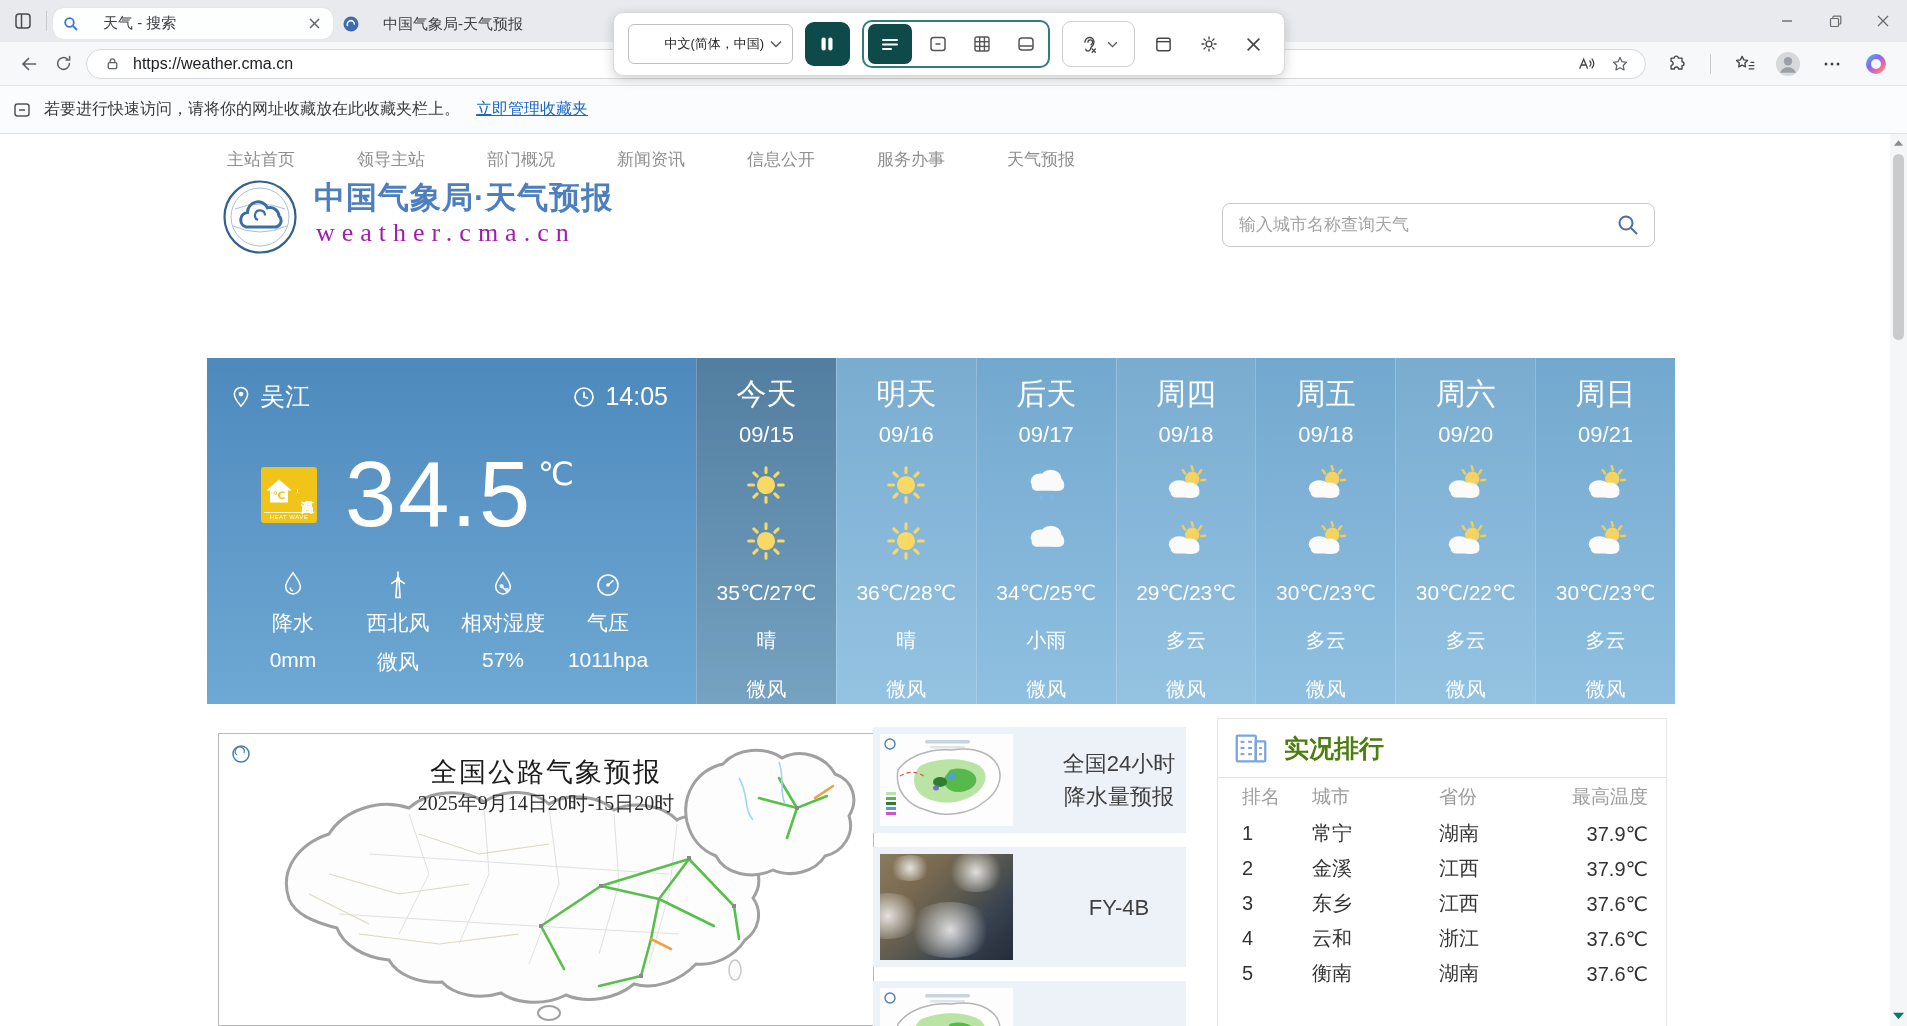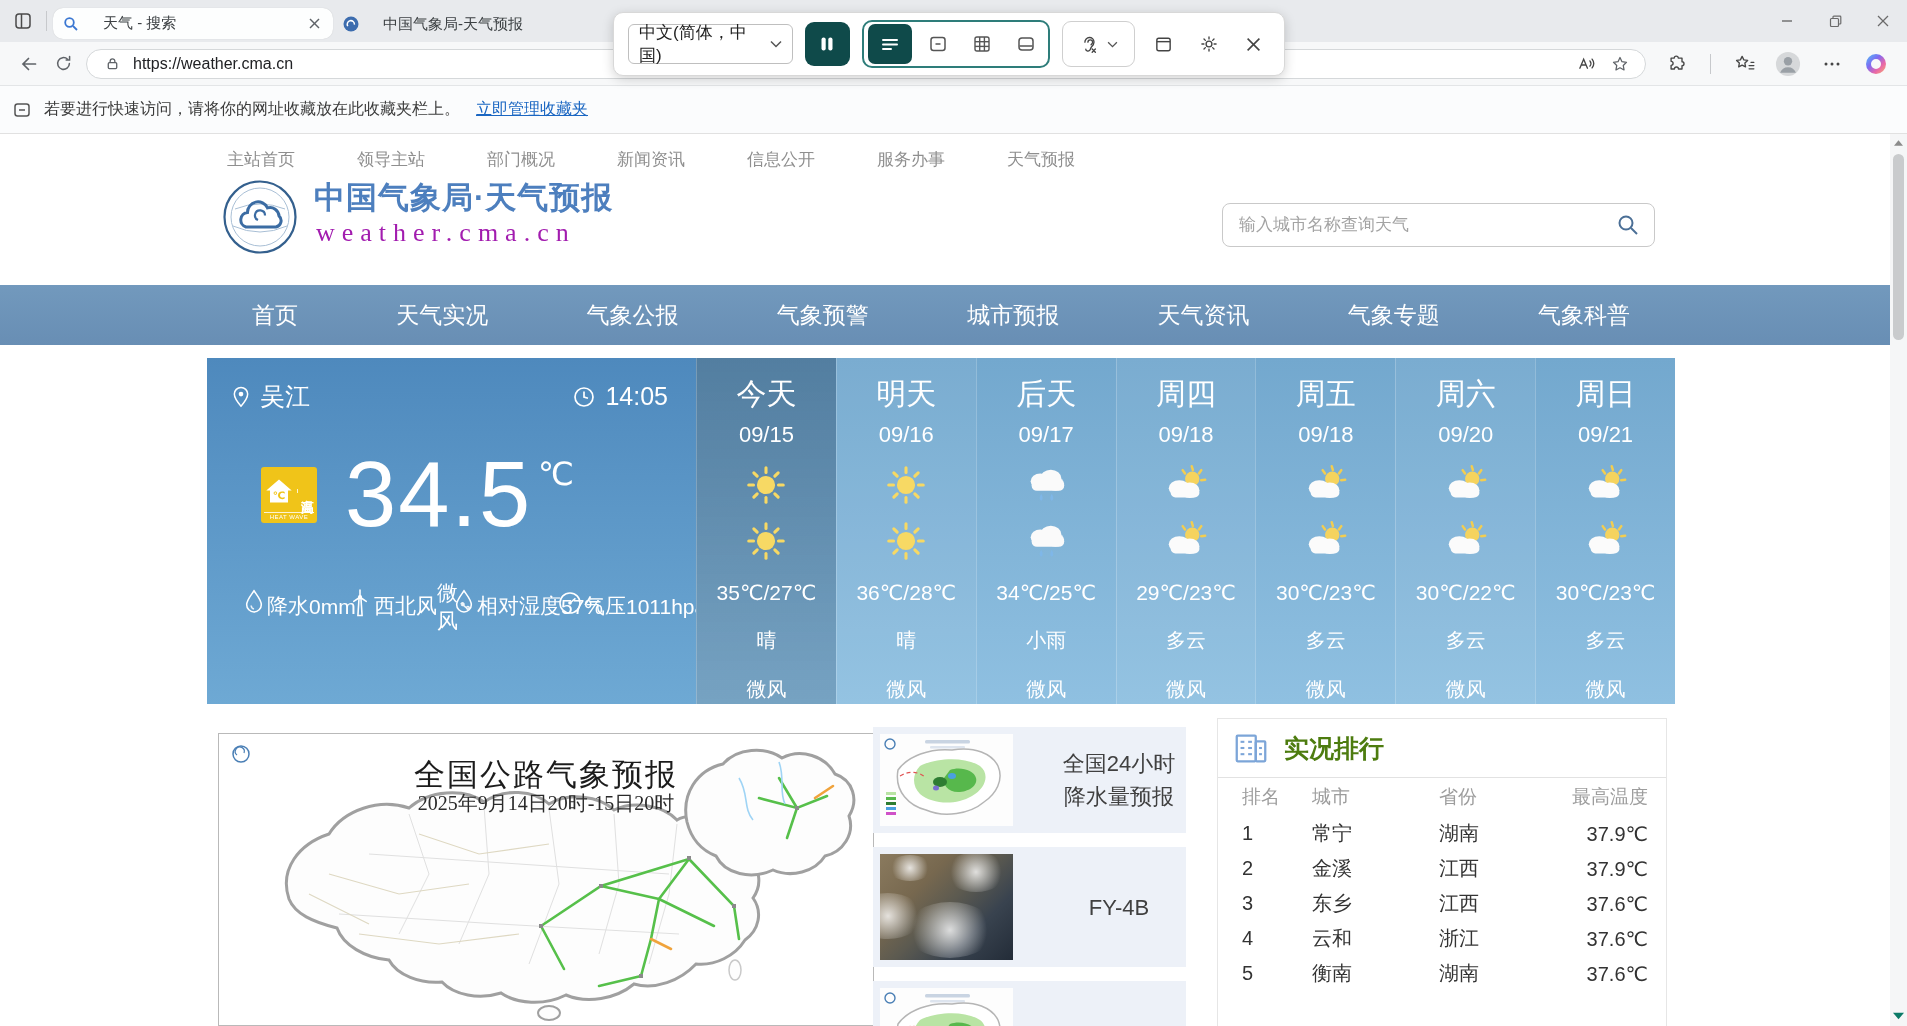--- a/index.html
+++ b/index.html
@@ -22,21 +22,21 @@
   .toolbar{position:absolute;left:0;top:42px;width:100%;height:44px;background:#f7f8f9;border-bottom:1px solid #e3e5e7;display:flex;align-items:center;padding:0 12px;box-sizing:border-box;}
   .nav-ic{width:34px;height:34px;display:flex;align-items:center;justify-content:center;border-radius:6px;flex:none;}
   .url-pill{flex:none;width:1560px;height:30px;margin-left:6px;border:1px solid #d5d8da;background:#fff;border-radius:15px;display:flex;align-items:center;padding:0 12px;box-sizing:border-box;gap:8px;}
   .url-text{font-size:16px;color:#202124;flex:1;}
   .pill-ic{width:26px;height:26px;display:flex;align-items:center;justify-content:center;flex:none;}
   .tb-right{display:flex;align-items:center;gap:10px;margin-left:14px;}
 
   
   .reader{position:absolute;left:613px;top:12px;width:672px;height:64px;background:#fff;border:1px solid #d8d8d8;border-radius:10px;
     box-shadow:0 3px 12px rgba(0,0,0,.18);display:flex;align-items:center;padding:0 14px;box-sizing:border-box;gap:12px;z-index:60;}
-  .lang-select{width:170px;height:40px;border:1px solid #bfbfbf;border-radius:6px;display:flex;align-items:center;padding:0 10px;box-sizing:border-box;font-size:17px;color:#1f1f1f;gap:6px;}
+  .lang-select{width:170px;height:40px;border:1px solid #bfbfbf;border-radius:6px;display:flex;align-items:center;padding:0 10px;box-sizing:border-box;font-size:13px;color:#1f1f1f;gap:6px;text-align:right;}
   .lang-select span{flex:1;}
   .btn-teal{width:46px;height:44px;background:#0f4a4a;border-radius:9px;display:flex;align-items:center;justify-content:center;}
   .seg-group{height:48px;border:2px solid #2e7d7a;border-radius:10px;display:flex;align-items:center;padding:0 4px;gap:8px;box-sizing:border-box;}
   .seg-btn{width:36px;height:36px;border-radius:7px;display:flex;align-items:center;justify-content:center;}
   .seg-btn.active{width:44px;height:40px;background:#0f4a4a;}
   .voice-btn{width:74px;height:44px;border:1px solid #cfcfcf;border-radius:9px;display:flex;align-items:center;justify-content:center;gap:8px;}
   .plain-ic{width:34px;height:34px;display:flex;align-items:center;justify-content:center;border-radius:6px;}
 
   
   .favbar{position:absolute;left:0;top:86px;width:100%;height:48px;background:#fbfcfd;border-bottom:1px solid #e1e1e1;display:flex;align-items:center;padding-left:12px;box-sizing:border-box;gap:12px;}
@@ -65,40 +65,40 @@
   .cw-top{display:flex;justify-content:space-between;align-items:center;padding:22px 28px 0 24px;}
   .cw-city,.cw-time{display:flex;align-items:center;gap:9px;font-size:25px;}
   .cw-main{display:flex;align-items:flex-start;margin:38px 0 0 54px;}
   .alert-badge{width:56px;height:56px;background:#f0c419;border-radius:3px;margin-top:16px;display:flex;flex-direction:column;padding:3px;box-sizing:border-box;}
   .ab-main{flex:1;display:flex;align-items:center;}
   .ab-type{writing-mode:vertical-rl;font-size:13px;font-weight:bold;color:#fff;letter-spacing:2px;border-left:1px solid rgba(255,255,255,.8);padding-left:3px;margin-left:3px;line-height:1;}
   .ab-sub{font-size:6px;color:#fff;text-align:center;border-top:1px solid rgba(255,255,255,.8);padding-top:1px;letter-spacing:.5px;}
   .cw-temp{font-size:92px;font-weight:300;line-height:.95;margin-left:28px;letter-spacing:2px;}
   .cw-unit{font-size:32px;margin-top:4px;margin-left:6px;}
   .cw-stats{display:flex;justify-content:space-between;margin:30px 36px 0 34px;}
-  .stat-col{width:104px;display:flex;flex-direction:row;align-items:center;}
+  .stat-col{width:104px;display:flex;flex-direction:column;align-items:center;}
   .stat-icon{height:32px;display:flex;align-items:flex-end;}
   .stat-label{font-size:21px;margin-top:9px;white-space:nowrap;}
   .stat-value{font-size:21px;margin-top:11px;}
 
   .fc-wrap{flex:1;display:flex;background:linear-gradient(180deg,#73a8ce,#8fc0e1);}
   .fc-col{flex:1;border-left:1px solid rgba(255,255,255,.22);display:flex;flex-direction:column;align-items:center;color:#fff;cursor:pointer;}
   .fc-col:nth-child(even){background:rgba(255,255,255,.05);}
   .fc-col.today{background:linear-gradient(180deg,rgba(20,45,72,.34),rgba(20,45,72,.20));}
   .fc-day{font-size:30px;margin-top:16px;}
   .fc-date{font-size:22px;margin-top:7px;}
   .fc-icon{margin-top:14px;height:48px;}
   .fc-icon + .fc-icon{margin-top:8px;}
   .fc-temp{font-size:21px;margin-top:15px;}
   .fc-cond{font-size:20px;margin-top:22px;}
   .fc-wind{font-size:20px;margin-top:22px;}
 
   
   .map-panel{position:absolute;left:218px;top:599px;width:656px;height:293px;border:1px solid #b9b9b9;background:#fff;box-sizing:border-box;overflow:hidden;cursor:pointer;}
-  .map-title{position:absolute;left:0;top:20px;width:100%;text-align:center;font-size:31px;color:#1c1c1c;font-family:"Liberation Serif","DejaVu Serif",serif;letter-spacing:2px;}
+  .map-title{position:absolute;left:0;top:20px;width:100%;text-align:center;font-size:27px;color:#1c1c1c;font-family:"Liberation Serif","DejaVu Serif",serif;letter-spacing:2px;}
   .map-subtitle{position:absolute;left:0;top:56px;width:100%;text-align:center;font-size:20px;color:#2a2a2a;font-family:"Liberation Serif","DejaVu Serif",serif;}
   .map-art{position:absolute;left:0;top:0;width:656px;height:293px;}
 
   .media-cards{position:absolute;left:873px;top:593px;width:313px;}
   .media-card{background:#edf1f8;display:flex;align-items:center;padding:7px;box-sizing:border-box;margin-bottom:14px;cursor:pointer;gap:46px;}
   .media-card .thumb{width:133px;height:92px;flex:none;overflow:hidden;background:#fff;}
   .media-card:nth-child(2) .thumb{height:106px;background:linear-gradient(135deg,#8a7a5e 0%,#77684f 30%,#5c5a50 50%,#39434f 72%,#232c38 100%);position:relative;}
   .media-label{flex:1;text-align:center;font-size:22px;color:#404040;white-space:pre-line;line-height:1.5;}
   .cloud-blob{position:absolute;border-radius:50%;background:radial-gradient(circle,rgba(255,255,255,.95),rgba(255,255,255,0) 70%);}
 
@@ -362,30 +362,20 @@
     <div class="search-box">
       <input class="search-input" placeholder="输入城市名称查询天气" style="">
       <span class="search-btn">
         <svg width="24" height="24" viewBox="0 0 24 24" fill="none" stroke="#4b6f96" stroke-width="2">
             <circle cx="10" cy="10" r="6.5"></circle>
             <line x1="15" y1="15" x2="21" y2="21"></line>
           </svg>
       </span>
     </div>
 
-    <div class="main-nav">
-        <a class="main-nav-item">首页</a>
-        <a class="main-nav-item">天气实况</a>
-        <a class="main-nav-item">气象公报</a>
-        <a class="main-nav-item">气象预警</a>
-        <a class="main-nav-item">城市预报</a>
-        <a class="main-nav-item">天气资讯</a>
-        <a class="main-nav-item">气象专题</a>
-        <a class="main-nav-item">气象科普</a>
-      </div>
 
     <div class="weather">
       <div class="cw-card">
         <div class="cw-top">
           <div class="cw-city">
             <svg width="20" height="24" viewBox="0 0 24 28" fill="none" stroke="#fff" stroke-width="1.8">
                 <path d="M12 2.5 a8 8 0 0 1 8 8 c0 5.5-8 14.5-8 14.5 s-8-9-8-14.5 a8 8 0 0 1 8-8z"></path>
                 <circle cx="12" cy="10.5" r="2.8" fill="#fff" stroke="none"></circle>
               </svg>
             <span>吴江</span>

